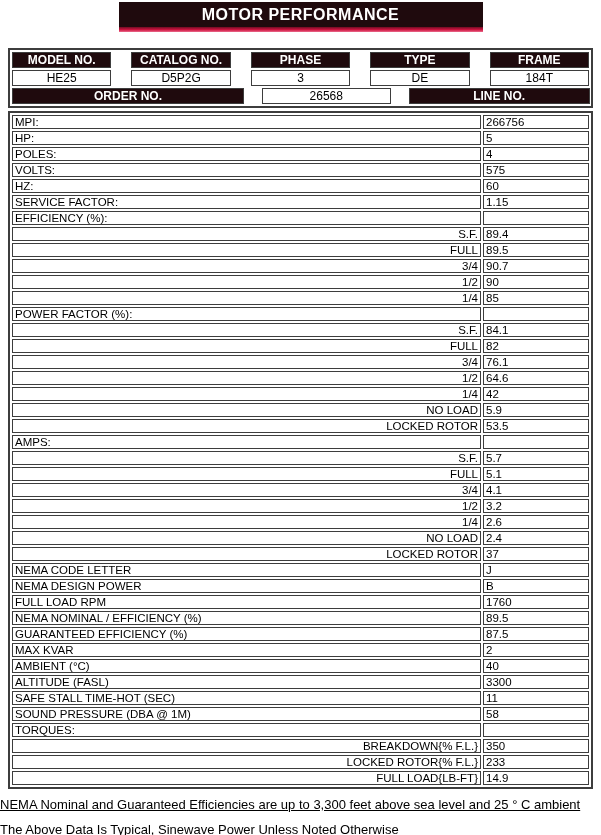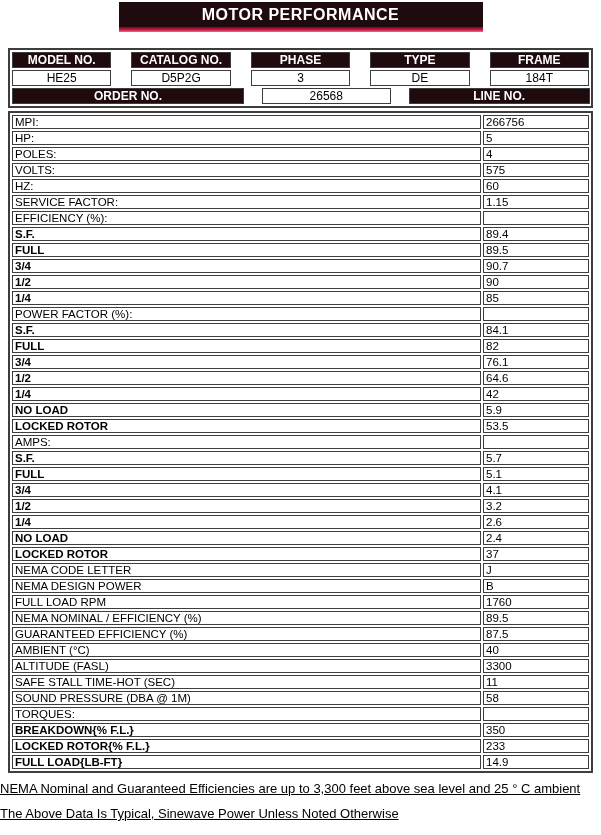--- a/index.html
+++ b/index.html
@@ -77,21 +77,21 @@
     gap: 2px;
     margin-bottom: 2px;
   }
   .p-row:last-child { margin-bottom: 0; }
   .p-row .cell {
     height: 14px; line-height: 12px;
     font-size: 11.5px;
     padding: 0 2px;
     text-align: left;
   }
-  .row-sub .label-cell { text-align: left; font-weight: bold; }
+  .row-sub .label-cell { text-align: right; }
   
   .footnote {
     text-align: left;
     font-size: 13px;
     text-decoration: underline;
   }
   .footnote-1 { margin-top: 8px; }
   .footnote-2 { margin-top: 10px; }
 </style>
 </head>
@@ -295,20 +295,24 @@
     <div class="p-row row-main">
       <div class="cell label-cell">NEMA NOMINAL / EFFICIENCY (%)</div>
       <div class="cell value-cell">89.5</div>
     </div>
 
     <div class="p-row row-main">
       <div class="cell label-cell">GUARANTEED EFFICIENCY (%)</div>
       <div class="cell value-cell">87.5</div>
     </div>
 
+    <div class="p-row row-main">
+      <div class="cell label-cell">MAX KVAR</div>
+      <div class="cell value-cell">2</div>
+    </div>
 
     <div class="p-row row-main">
       <div class="cell label-cell">AMBIENT (°C)</div>
       <div class="cell value-cell">40</div>
     </div>
 
     <div class="p-row row-main">
       <div class="cell label-cell">ALTITUDE (FASL)</div>
       <div class="cell value-cell">3300</div>
     </div>

